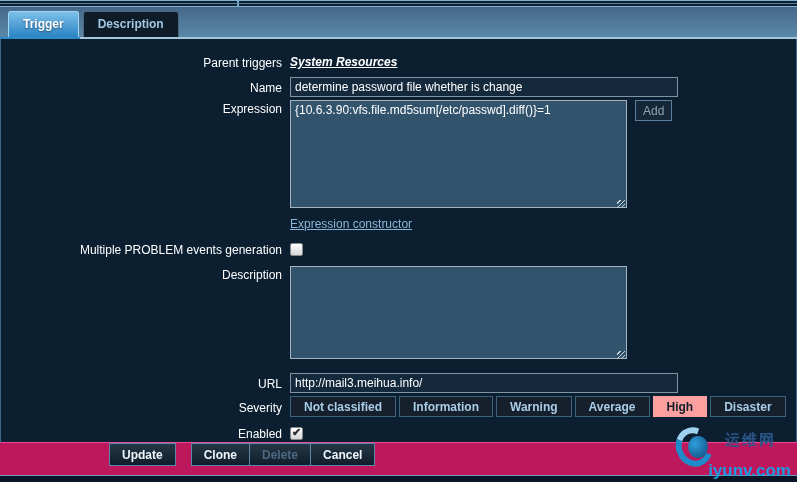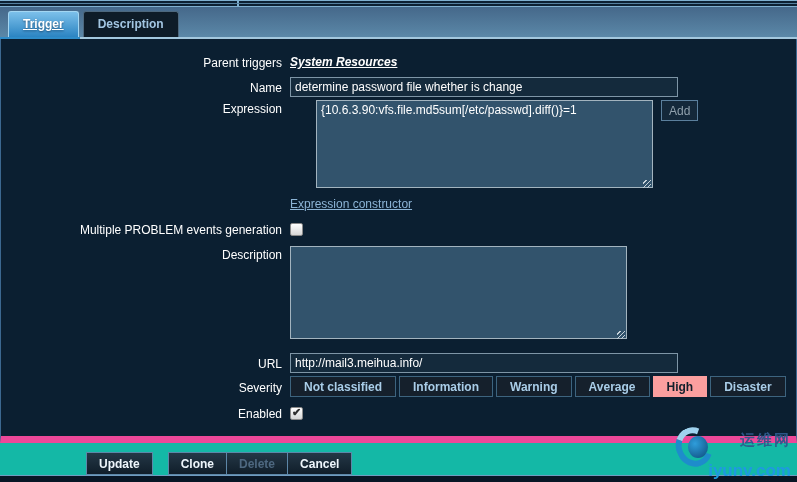--- a/index.html
+++ b/index.html
@@ -33,37 +33,36 @@
     padding:5px 14px 6px 14px;
     border-radius:3px 3px 0 0;
     margin-right:4px;
     cursor:pointer;
   }
   .tab.active {
     background:linear-gradient(180deg,#7cc0ea 0%,#2b84c2 100%);
     border:1px solid #a3d6f2; border-bottom:none;
     color:#fff;
     text-shadow:0 1px 2px rgba(0,30,60,.6);
-    text-decoration:underline;
   }
   .tab.inactive {
     background:#0e1c28;
     border:1px solid #4d687e; border-bottom:none;
     color:#a3c6e2;
   }
   .tab-underline { height:2px; background:#a3c8de; position:relative; }
   .tab-underline::before {
     content:""; position:absolute; left:0; top:0; width:80px; height:2px; background:#2e8cc9;
   }
 
   
   .panel {
     height:404px;
     background:#0b1f31;
-    border-left:1px solid #3c6890; border-right:1px solid #3c6890; border-bottom:7px solid #ec4899;
+    border-left:1px solid #3c6890; border-right:1px solid #3c6890; border-bottom:1px solid #ec4899;
     padding-top:15px;
   }
   .row { display:grid; grid-template-columns:281px 1fr; column-gap:8px; align-items:center; }
   .row.top { align-items:start; }
   .row .lbl { text-align:right; color:#fff; padding-top:2px; }
   .val-link { font-weight:bold; color:#fff; text-decoration:underline; cursor:pointer;font-style:italic; }
 
   .txt-input {
     width:388px; height:20px;
     background:#142a3c; color:#fff;
@@ -120,24 +119,24 @@
   .r-name { margin-bottom:3px; }
   .r-expr { margin-bottom:6px; }
   .r-constructor { margin-bottom:10px; }
   .r-multiple { margin-bottom:9px; }
   .r-desc { margin-bottom:11px; }
   .r-url { margin-bottom:3px; }
   .r-sev { margin-bottom:8px; }
 
   
   .footer {
-    height:33px; background:#14b8a6;
+    height:33px; background:#be185d;
     border-bottom:1px solid #6f9cc0;
-    display:flex; align-items:flex-end;
-    padding-left:86px;
+    display:flex; align-items:flex-start;
+    padding-left:109px;
     position:relative;
   }
   .btn {
     background:linear-gradient(180deg,#243746,#101e2a);
     color:#eef6fc; font-weight:bold; font-size:12px;
     border:1px solid #5d87a8;
     height:23px; padding:0 12px; cursor:pointer;
     font-family:"Liberation Sans", sans-serif;
   }
   .btn[data-disabled="true"] { color:#4e6880; cursor:default; }
@@ -152,21 +151,21 @@
     position:absolute; left:18px; top:4px; width:36px; height:40px;
     border:6px solid #1e8ccb; border-radius:50%;
     border-right-color:transparent; border-top-color:#9fd2ef;
     transform:rotate(-25deg);
   }
   .wm-swirl-core {
     position:absolute; left:30px; top:13px; width:20px; height:22px;
     background:radial-gradient(circle at 35% 35%, #2f9ddb, #0d4a7a);
     border-radius:50%;
   }
-  .wm-cn { position:absolute; right:2px; top:8px; color:rgba(45,90,140,0.95); font-weight:bold; font-size:15px; letter-spacing:2px; }
+  .wm-cn { position:absolute; right:17px; top:8px; color:rgba(45,90,140,0.95); font-weight:bold; font-size:15px; letter-spacing:2px; }
   .wm-en { position:absolute; right:2px; top:38px; color:#1e9ae0; font-weight:bold; font-size:17px; }
 </style>
 </head>
 <body>
 
 <div class="top-strip">
   <span class="vdiv"></span>
 </div>
 
 <div class="tabbar">
@@ -184,21 +183,21 @@
 
   <div class="row r-name">
     <div class="lbl">Name</div>
     <div><input class="txt-input" type="text" value="determine password file whether is change" style=""></div>
   </div>
 
   <div class="row r-expr top">
     <div class="lbl">Expression</div>
     <div class="expr-line">
       <span class="area-wrap">
-        <textarea class="txt-area" style="height: 88px; margin-left: 26px;">{10.6.3.90:vfs.file.md5sum[/etc/passwd].diff()}=1</textarea>
+        <textarea class="txt-area" style="height: 108px;">{10.6.3.90:vfs.file.md5sum[/etc/passwd].diff()}=1</textarea>
       </span>
       <button class="add-btn">Add</button>
     </div>
   </div>
 
   <div class="row r-constructor">
     <div class="lbl"></div>
     <div><a class="constructor-link">Expression constructor</a></div>
   </div>
 

